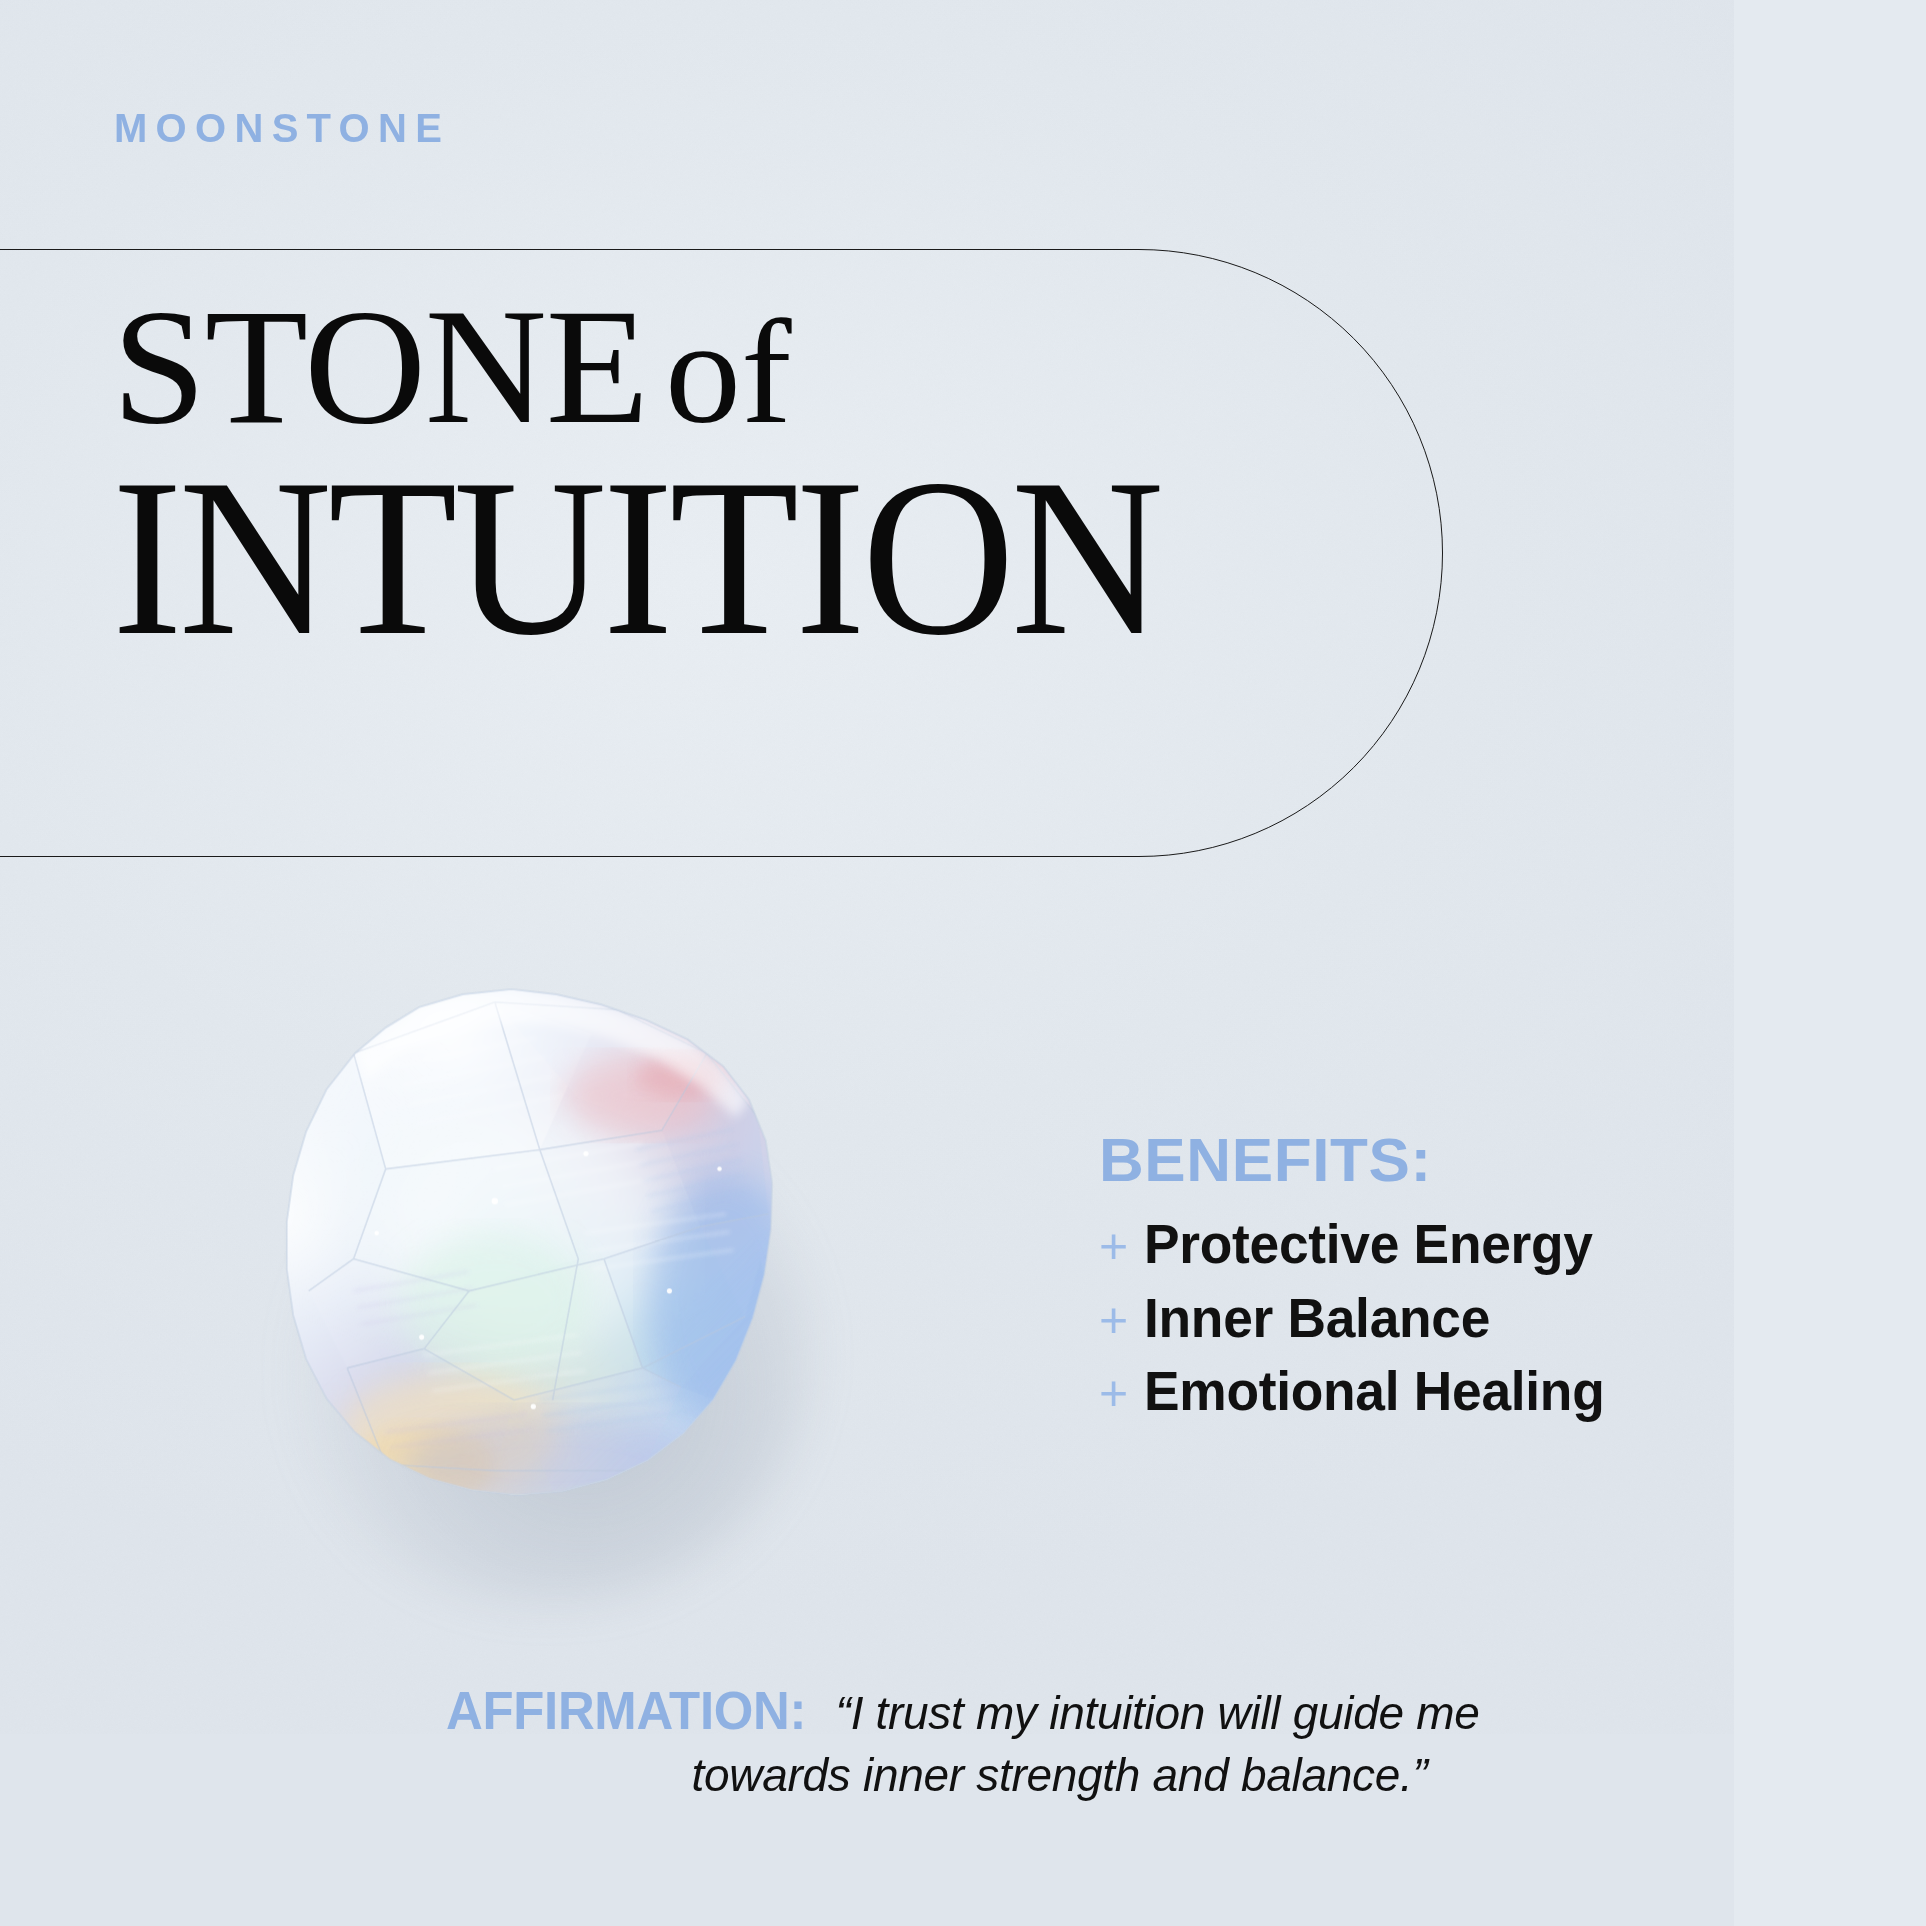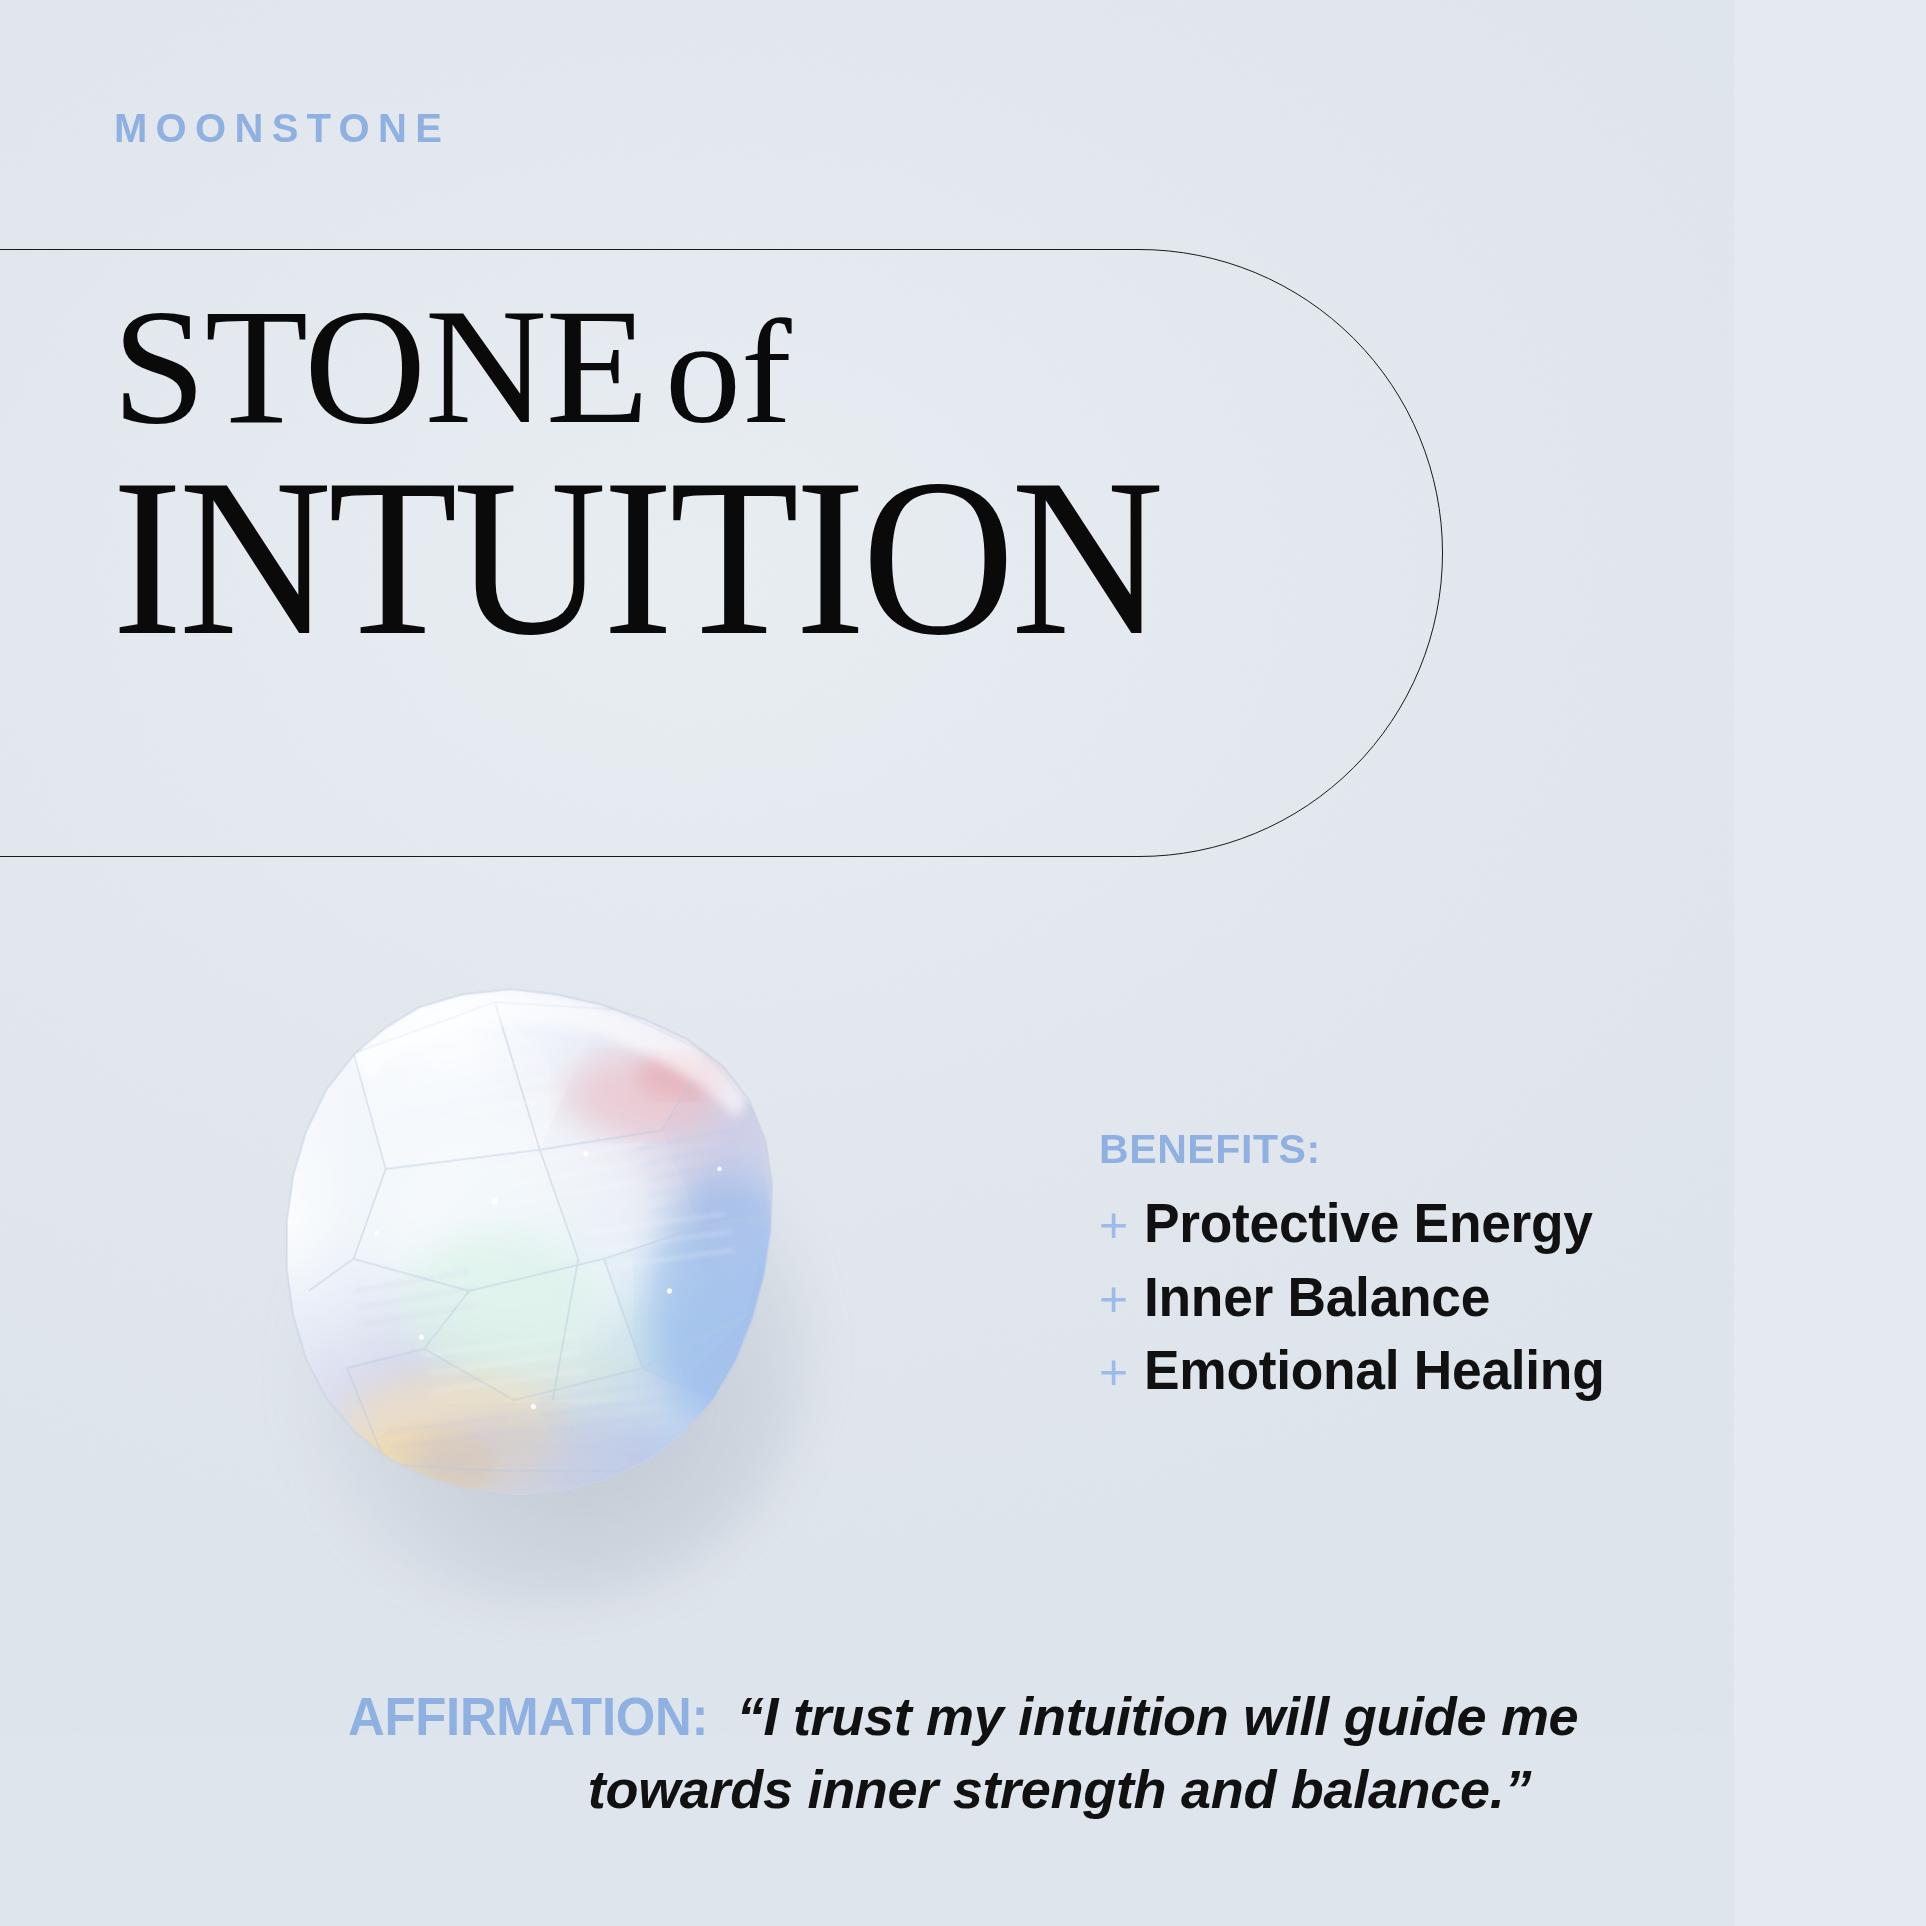--- a/index.html
+++ b/index.html
@@ -122,21 +122,21 @@
   }
 
   
   #benefits {
     position: absolute;
     left: 1099px;
     top: 1129px;
     width: 758px;
   }
   .benefits-title {
-    font-size: 41px;
+    font-size: 62px;
     font-weight: 700;
     letter-spacing: 0.6px;
     color: #8fb1e2;
     line-height: 1;
     margin-bottom: 24.4px;
   }
   .benefit-row {
     display: flex;
     align-items: baseline;
     margin-bottom: 14px;
@@ -178,22 +178,22 @@
   .aff-label {
     font-size: 53px;
     font-weight: 700;
     color: #8fb1e2;
     letter-spacing: -0.3px;
     line-height: 1.15;
     transform: scaleX(.96);
     transform-origin: left center;
   }
   .aff-quote-1, .aff-quote-2 {
-    font-size: 54px;
-    font-weight: 700;
+    font-size: 46px;
+    font-weight: 400;
     font-style: italic;
     color: #111;
     letter-spacing: -0.3px;
     line-height: 1.32;
     white-space: nowrap;
   }
   .aff-quote-1 { padding-left: 14px; }
   .aff-line2 {
     text-align: center;
     padding-left: 193px;

